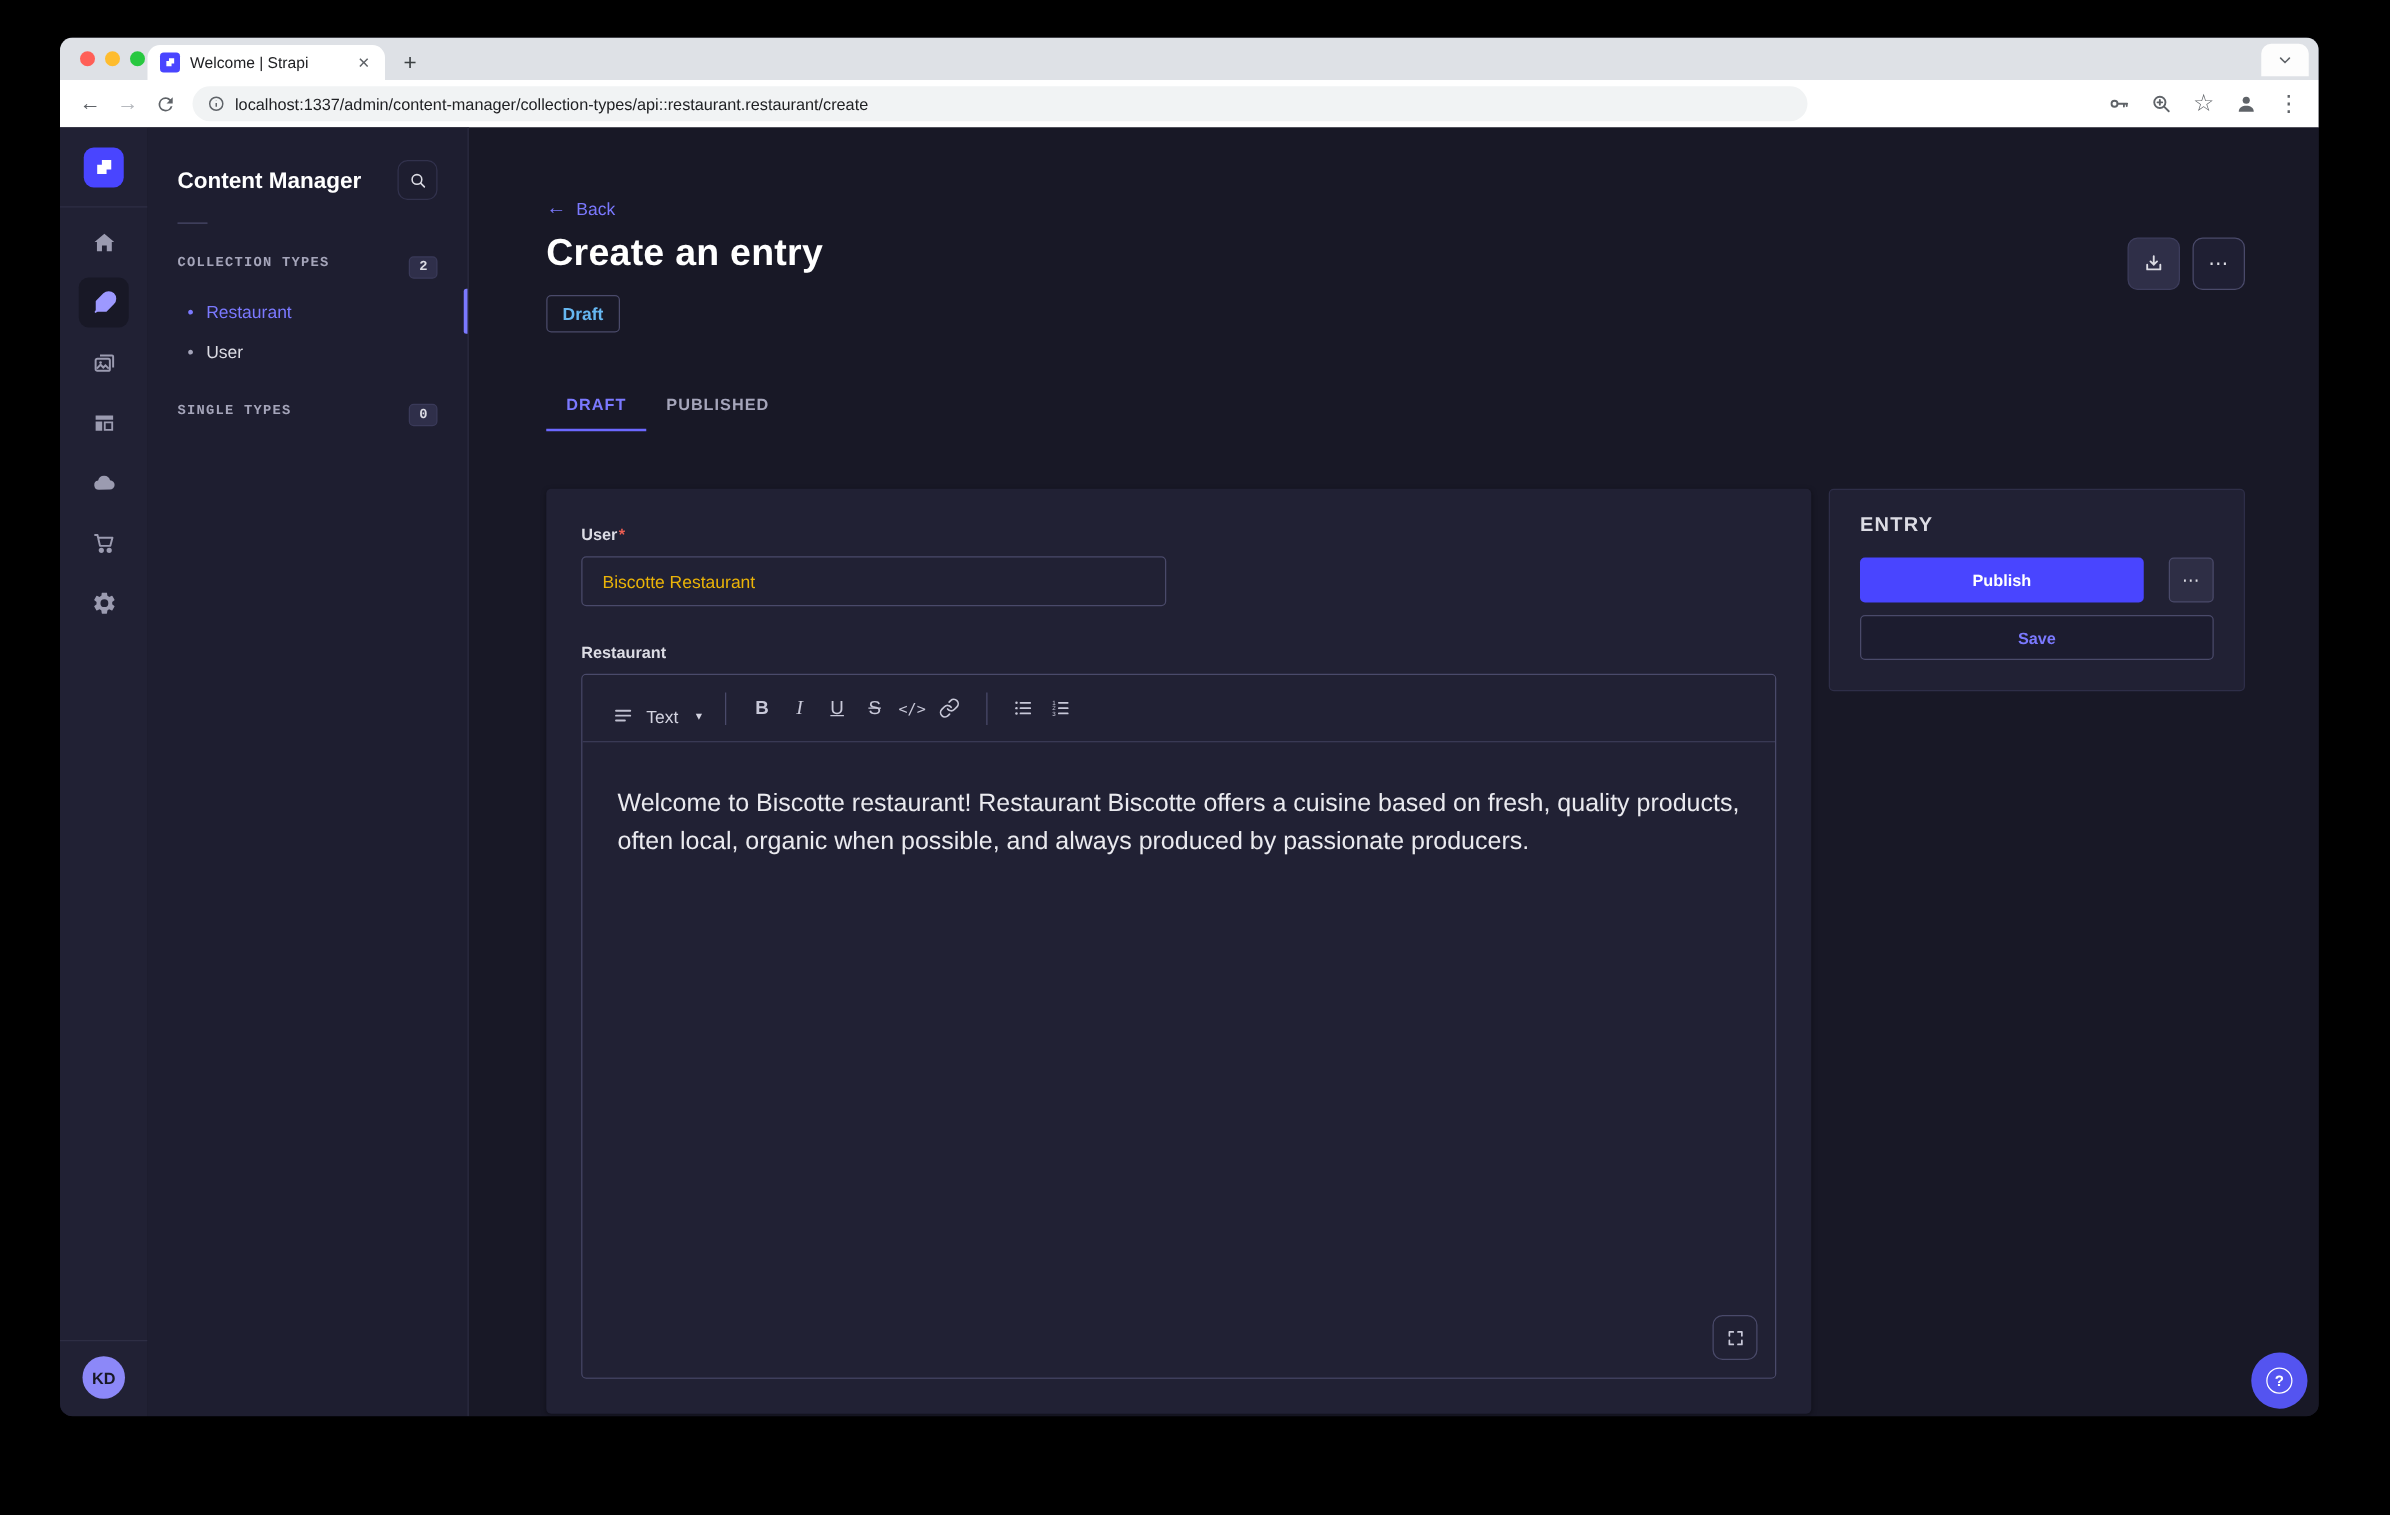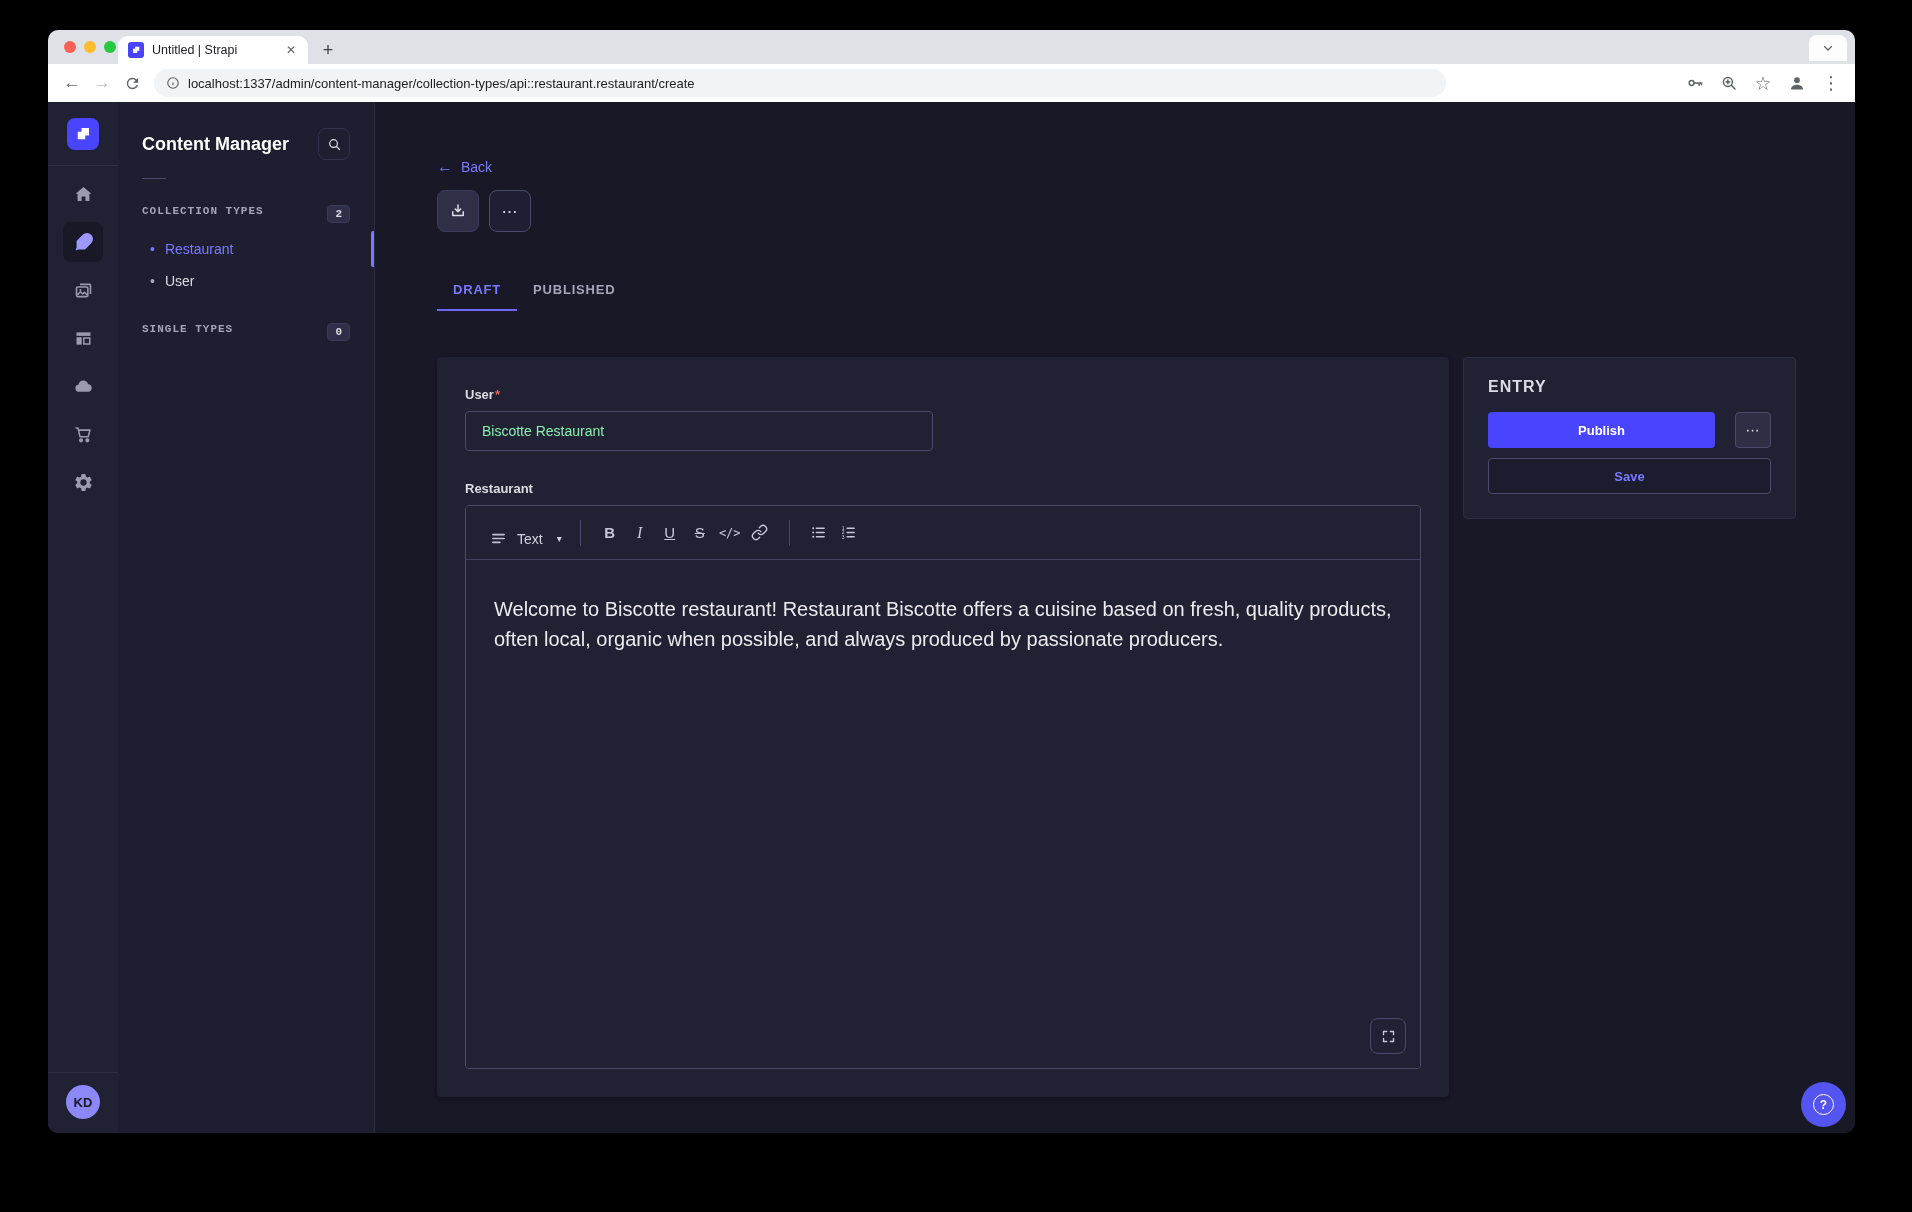--- a/index.html
+++ b/index.html
@@ -73,21 +73,21 @@
   .icon-btn svg { width:18px; height:18px; }
 
   .tabs { display:flex; margin-top:38px; }
   .tab-item { padding:12px 16px; font-size:13px; font-weight:700; letter-spacing:.8px; color:#a5a5ba; border-bottom:2px solid transparent; }
   .tab-item.active { color:#7b79ff; border-bottom-color:#6c68ff; }
 
   .content-grid { margin-top:46px; display:grid; grid-template-columns:1fr 333px; gap:14px; align-items:start; }
   .form-card { background:#212134; border-radius:4px; box-shadow:0 1px 4px rgba(0,0,0,.35); padding:28px; }
   .field-label { font-size:13px; font-weight:700; color:#dcdce4; }
   .req { color:#ee5e52; margin-left:1px; }
-  .text-input { margin-top:8px; width:calc(50% - 10px); height:40px; background:#212134; border:1px solid #4a4a6a; border-radius:4px; color:#86efac; font-size:14px; padding:0 16px; font-family:"Liberation Sans",sans-serif; display:block; }
+  .text-input { margin-top:8px; width:calc(50% - 10px); height:40px; background:#212134; border:1px solid #4a4a6a; border-radius:4px; color:#eab308; font-size:14px; padding:0 16px; font-family:"Liberation Sans",sans-serif; display:block; }
   .desc-field { margin-top:28px; }
   .editor { margin-top:8px; border:1px solid #4a4a6a; border-radius:4px; overflow:hidden; }
   .editor-toolbar { height:54px; display:flex; align-items:center; padding:0 20px; border-bottom:1px solid #42425f; background:#212134; }
   .fmt-select { display:flex; align-items:center; gap:10px; color:#d3d3e0; font-size:14px; padding:0 4px;margin-top:12px; }
   .fmt-select svg { width:17px; height:17px; color:#c0c0d0; }
   .fmt-caret { font-size:10px; color:#d3d3e0; margin-left:4px; }
   .tb-sep { width:1px; height:26px; background:#4a4a6a; margin:0 14px; }
   .tb-btn { width:30px; height:30px; display:flex; align-items:center; justify-content:center; color:#c8c8d8; font-size:15px; border-radius:4px; }
   .tb-btn.b { font-weight:700; }
   .tb-btn.i { font-style:italic; font-family:"Liberation Serif",serif; font-size:16px; }
@@ -120,21 +120,21 @@
       <span class="tl-red"></span>
       <span class="tl-yellow"></span>
       <span class="tl-green"></span>
     </div>
     <div class="tab">
       <span class="favicon">
         <svg viewBox="0 0 24 24">
             <path fill="#fff" d="M10 4 H20 V14 H15 V19 H5 V9 H10 Z"></path>
           </svg>
       </span>
-      <span class="tab-title">Untitled | Strapi</span>
+      <span class="tab-title">Welcome | Strapi</span>
       <span class="tab-close">✕</span>
     </div>
     <div class="newtab">+</div>
     <div class="tab-chevron">
       <svg width="12" height="12" viewBox="0 0 24 24" fill="none" stroke="currentColor" stroke-width="2.5" stroke-linecap="round">
           <path d="M5 9l7 7 7-7"></path>
         </svg>
     </div>
   </div>
 
@@ -269,20 +269,24 @@
       </div>
     </aside>
 
     <main class="main">
       <a class="back-link">
         <span class="back-arrow">←</span>
         <span>Back</span>
       </a>
 
       <div class="head-row">
+        <div>
+          <h1 class="page-title">Create an entry</h1>
+          <span class="status-badge">Draft</span>
+        </div>
         <div class="head-actions">
           <button class="icon-btn filled">
             <svg viewBox="0 0 24 24" fill="none" stroke="currentColor" stroke-width="2" stroke-linecap="round" stroke-linejoin="round">
                 <path d="M12 4v9M12 13l-3.5-3.5M12 13l3.5-3.5"></path>
                 <path d="M5 13v5h14v-5"></path>
               </svg>
           </button>
           <button class="icon-btn outlined">⋯</button>
         </div>
       </div>

